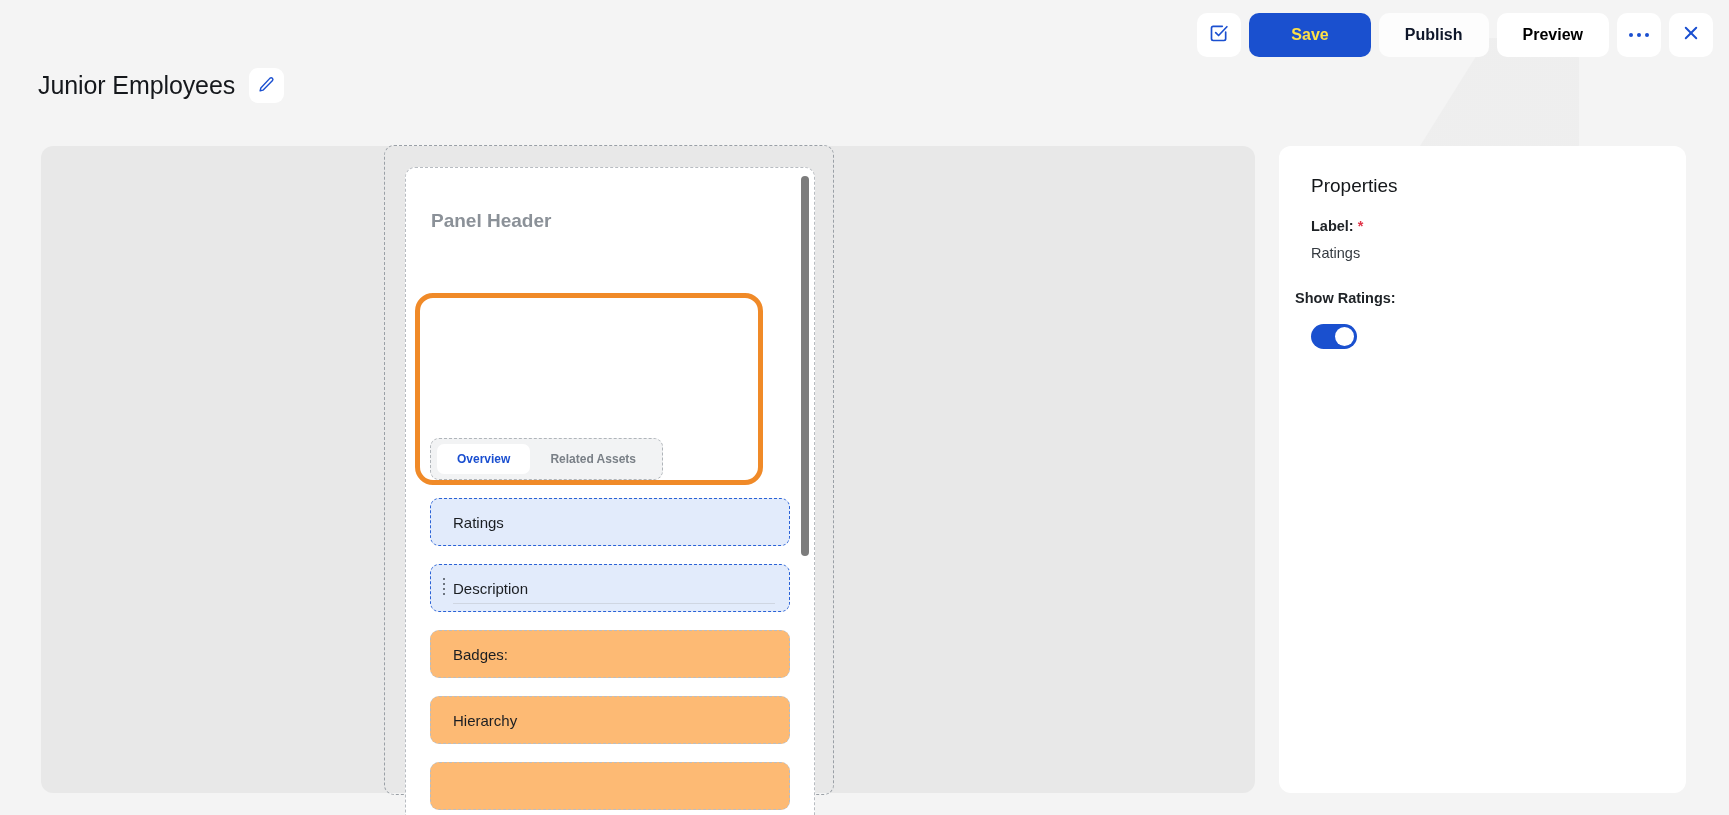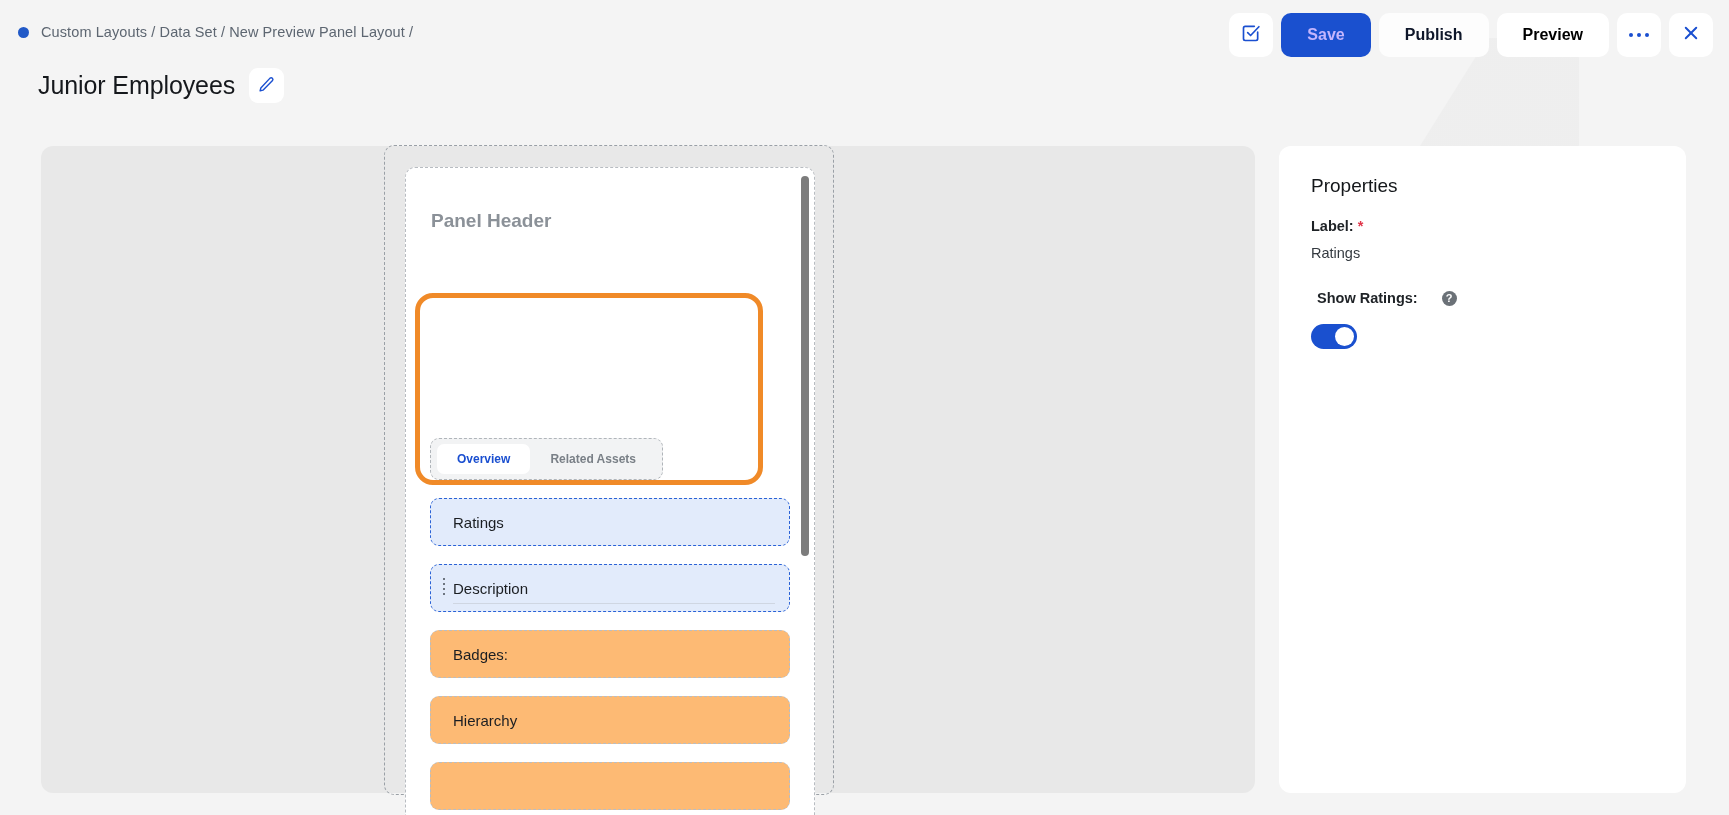--- a/index.html
+++ b/index.html
@@ -30,21 +30,21 @@
   .bc-text { font-size: 14.5px; color: #5d6671; letter-spacing: .1px; white-space: nowrap; }
 
   .actions { position: absolute; right: 16px; top: 13px; display: flex; align-items: center; gap: 8px; }
   .btn {
     height: 44px; border-radius: 10px; border: none; cursor: pointer;
     display: flex; align-items: center; justify-content: center;
     font-size: 16px; font-weight: 700; font-family: "Liberation Sans", sans-serif;
     background: #ffffff; color: #000000; padding: 0 26px;
   }
   .btn.icon-only { width: 44px; padding: 0; }
-  .btn.primary { background: #1a50cf; color: #c4b5fd; padding: 0 26px; }
+  .btn.primary { background: #1a50cf; color: #fde047; padding: 0 42px; }
   .btn.disabled { background: #fdfdfd; color: #0f172a; cursor: default; }
   .btn.plain { width: 44px; padding: 0; }
   .dots { display: flex; gap: 3.5px; }
   .dots i { width: 4.5px; height: 4.5px; border-radius: 50%; background: #1a4fd0; display: block; }
 
   
   .title-row { position: absolute; left: 38px; top: 68px; display: flex; align-items: center; gap: 14px; }
   .page-title { font-size: 25px; font-weight: 400; color: #15181c; letter-spacing: -.1px; }
   .edit-btn {
     width: 35px; height: 35px; border-radius: 9px; background: #ffffff; border: none;
@@ -140,23 +140,23 @@
   .properties {
     position: absolute; left: 1279px; top: 146px;
     width: 407px; height: 647px;
     background: #ffffff; border-radius: 12px;
   }
   .prop-title { position: absolute; left: 32px; top: 29px; font-size: 19px; font-weight: 400; color: #14171a; }
   .prop-label { position: absolute; left: 32px; top: 72px; font-size: 14.5px; font-weight: 700; color: #1e2226; }
   .req-star { color: #e0364a; font-weight: 700; }
   .prop-value { position: absolute; left: 32px; top: 99px; font-size: 14.5px; color: #343a40; }
   .prop-toggle-label {
-    position: absolute; left: 38px; top: 144px;
+    position: absolute; left: 16px; top: 144px;
     display: flex; align-items: center; gap: 24px;
-    font-size: 14.5px; font-weight: 700; color: #1e2226;
+    font-size: 14.5px; font-weight: 700; color: #1e2226; flex-direction: column;
   }
   .help-icon {
     width: 15px; height: 15px; border-radius: 50%; background: #6b7177; color: #fff;
     font-size: 11px; font-weight: 700; display: flex; align-items: center; justify-content: center;
     font-family: "Liberation Sans", sans-serif;
   }
   .toggle {
     position: absolute; left: 32px; top: 178px;
     width: 46px; height: 25px; border-radius: 14px; background: #1a50cf; cursor: pointer;
   }
@@ -167,24 +167,20 @@
 </style>
 </head>
 <body>
 
 <div id="root">
 
   <div class="watermark"></div>
 
   <div class="topbar">
 
-    <div class="breadcrumb-row">
-      <span class="bc-dot"></span>
-      <span class="bc-text">Custom Layouts / Data Set / New Preview Panel Layout /</span>
-    </div>
 
     <div class="actions">
 
       <button class="btn icon-only">
         <span>
           <svg width="20" height="20" viewBox="0 0 24 24" fill="none" stroke="#1a4fd0" stroke-width="2" stroke-linecap="round" stroke-linejoin="round">
             <path d="M20 11v8a2 2 0 0 1-2 2H5a2 2 0 0 1-2-2V6a2 2 0 0 1 2-2h11"></path>
             <polyline points="8 11.5 11.5 15 21.5 4.5"></polyline>
           </svg>
         </span>

